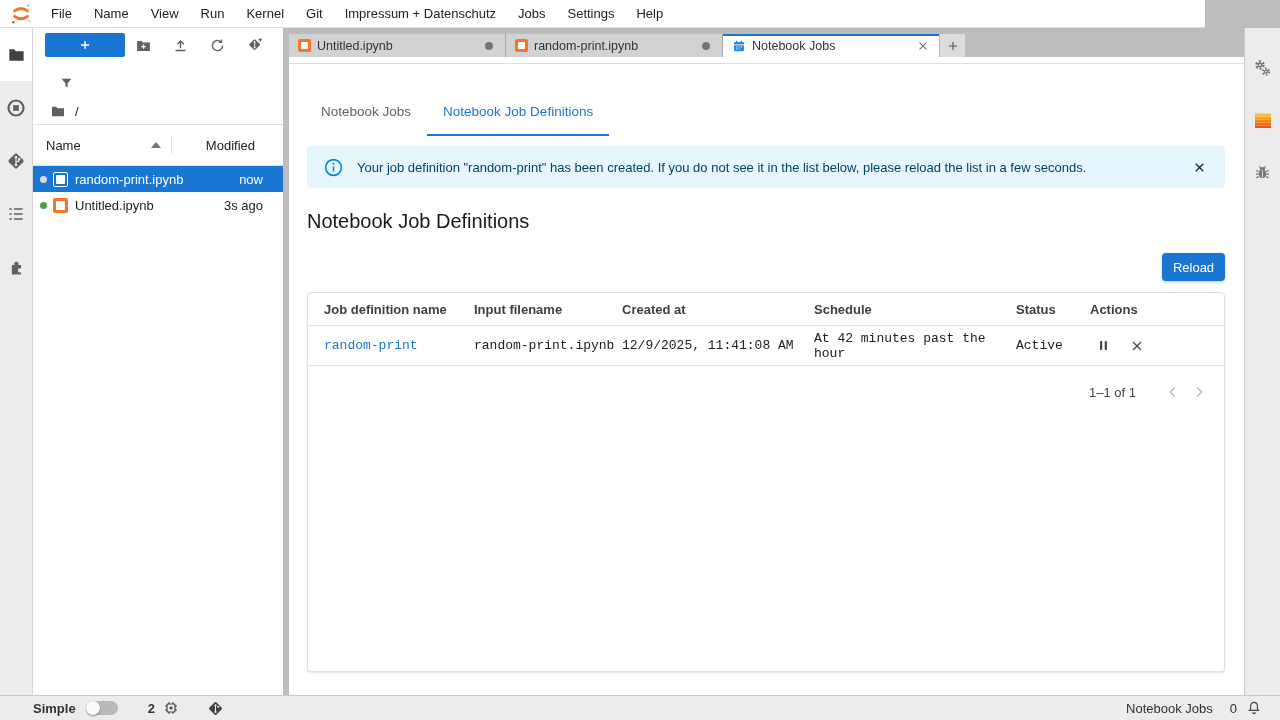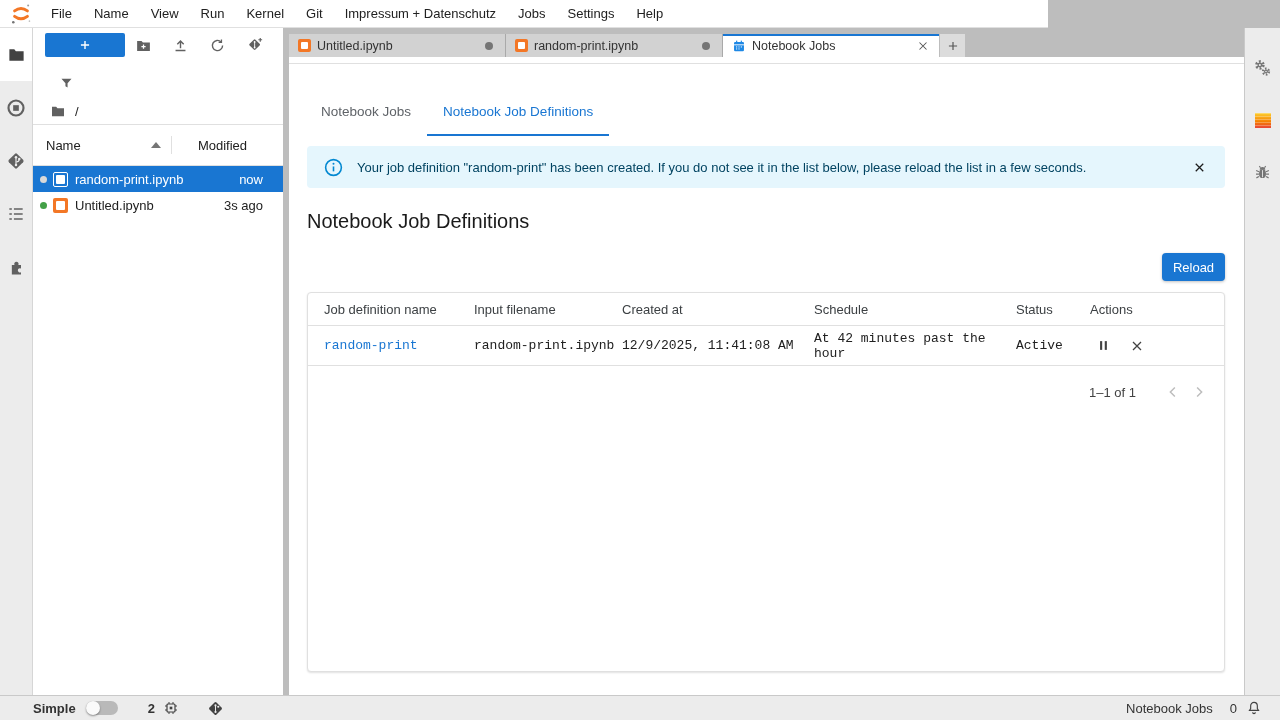--- a/index.html
+++ b/index.html
@@ -1,21 +1,21 @@
 <!DOCTYPE html>
 <html><head>
 <meta charset="utf-8">
 <style>
   * { margin:0; padding:0; box-sizing:border-box; }
   html,body { width:1280px; height:720px; overflow:hidden; }
   body { font-family:"Liberation Sans", sans-serif; background:#bdbdbd; position:relative; color:#212121; }
   svg { display:block; }
 
   
-  #menubar { position:absolute; top:0; left:0; width:1048px; height:28px; background:#fff;
+  #menubar { position:absolute; top:0; left:0; width:1205px; height:28px; background:#fff;
              border-bottom:1px solid #e0e0e0; display:flex; align-items:center; z-index:5; }
   #menubar .logo { width:24px; height:22px; margin:0 7px 0 9px; }
   #menubar .menu-item { font-size:13px; color:#212121; padding:0 11px; line-height:27px; cursor:default; }
 
   
   #left-strip { position:absolute; top:28px; left:0; width:33px; bottom:25px; background:#ececec;
                 border-right:1px solid #d6d6d6; }
   .strip-item { width:32px; height:53px; display:flex; align-items:center; justify-content:center; color:#616161; }
   .strip-item.active { background:#fff; color:#424242; }
   #right-strip { position:absolute; top:28px; right:0; width:36px; bottom:25px; background:#ececec;
@@ -33,21 +33,21 @@
   .fb-tool { flex:1; display:flex; justify-content:center; color:#616161; }
   #fb-filter-row { height:30px; margin-top:6px; display:flex; align-items:center; padding-left:26px; color:#616161; }
   #fb-breadcrumb { height:26px; display:flex; align-items:center; padding-left:17px; color:#424242; }
   #fb-breadcrumb .crumb { margin-left:9px; font-size:13px; color:#212121; }
   #fb-header { height:42px; display:flex; align-items:center; border-top:1px solid #e0e0e0;
                border-bottom:1px solid #e0e0e0; color:#212121; }
   #fb-header .h-name { padding-left:13px; flex:0 0 118px; }
   .sort-asc { width:0; height:0; border-left:5px solid transparent; border-right:5px solid transparent;
               border-bottom:6px solid #757575; margin-right:4px; }
   #fb-header .h-sep { width:1px; height:18px; background:#e0e0e0; margin-left:6px; }
-  #fb-header .h-mod { flex:1; text-align:center; padding-right:10px; }
+  #fb-header .h-mod { flex:1; text-align:right; padding-right:28px; }
   .fb-row { height:26px; display:flex; align-items:center; cursor:pointer; }
   .fb-row .dot { width:7px; height:7px; border-radius:50%; margin:0 6px 0 7px; flex:0 0 auto; }
   .fb-row .fname { flex:1; white-space:nowrap; overflow:hidden; margin-left:7px; }
   .fb-row .fmod { padding-right:20px; }
   .fb-row.selected { background:#1976d2; color:#fff; }
   .nb-icon { width:15px; height:15px; border-radius:2px; background:#f37726; position:relative; flex:0 0 auto; }
   .nb-icon::after { content:""; position:absolute; left:3px; top:3px; right:3px; bottom:3px; background:#fff; border-radius:1px; }
   .nb-icon.inverse { background:transparent; border:1.5px solid #fff; }
   .nb-icon.inverse::after { left:2px; top:2px; right:2px; bottom:2px; }
 
@@ -74,21 +74,21 @@
            display:flex; align-items:center; padding:0 14px 0 16px; }
   #alert .alert-msg { font-size:13px; color:#014361; margin-left:13px; flex:1; }
   #alert .alert-close { color:#1c1c1c; cursor:pointer; display:flex; padding:4px; }
   #jobs-heading { position:absolute; top:153px; left:18px; font-size:20px; font-weight:400; color:#1a1a1a; }
   #reload-btn { position:absolute; top:196px; right:19px; width:63px; height:28px; background:#1976d2; color:#fff;
                 border:none; border-radius:4px; font-size:13px; font-family:inherit; cursor:pointer;
                 box-shadow:0 1px 3px rgba(0,0,0,.25); }
   #jobs-card { position:absolute; top:235px; left:18px; right:19px; height:380px; background:#fff;
                border:1px solid #e0e0e0; border-radius:4px; box-shadow:0 1px 2px rgba(0,0,0,.12); overflow:hidden; }
   .trow { display:flex; align-items:center; border-bottom:1px solid #e0e0e0; padding-left:16px; font-size:13px; }
-  .trow.head { height:33px; color:#3c4043; font-weight:400; }
+  .trow.head { height:33px; color:#3c4043; font-weight:700; }
   .trow.data { height:40px; color:#212121;font-family:Liberation Mono, monospace; }
   .c0 { flex:0 0 150px; } .c1 { flex:0 0 148px; } .c2 { flex:0 0 192px; }
   .c3 { flex:0 0 202px; } .c4 { flex:0 0 74px; }  .c5 { flex:1; display:flex; align-items:center; }
   .job-link { color:#1976d2; cursor:pointer; }
   .action-btn { display:flex; align-items:center; justify-content:center; width:26px; height:26px; color:#424242; cursor:pointer; }
   .action-btn + .action-btn { margin-left:8px; }
   #pagination { height:52px; display:flex; align-items:center; justify-content:flex-end; padding-right:12px;
                 font-size:13px; color:#424242; }
   .pg-btn { width:26px; height:26px; display:flex; align-items:center; justify-content:center; color:#bdbdbd; cursor:default; }
   #pagination .range { margin-right:24px; }

